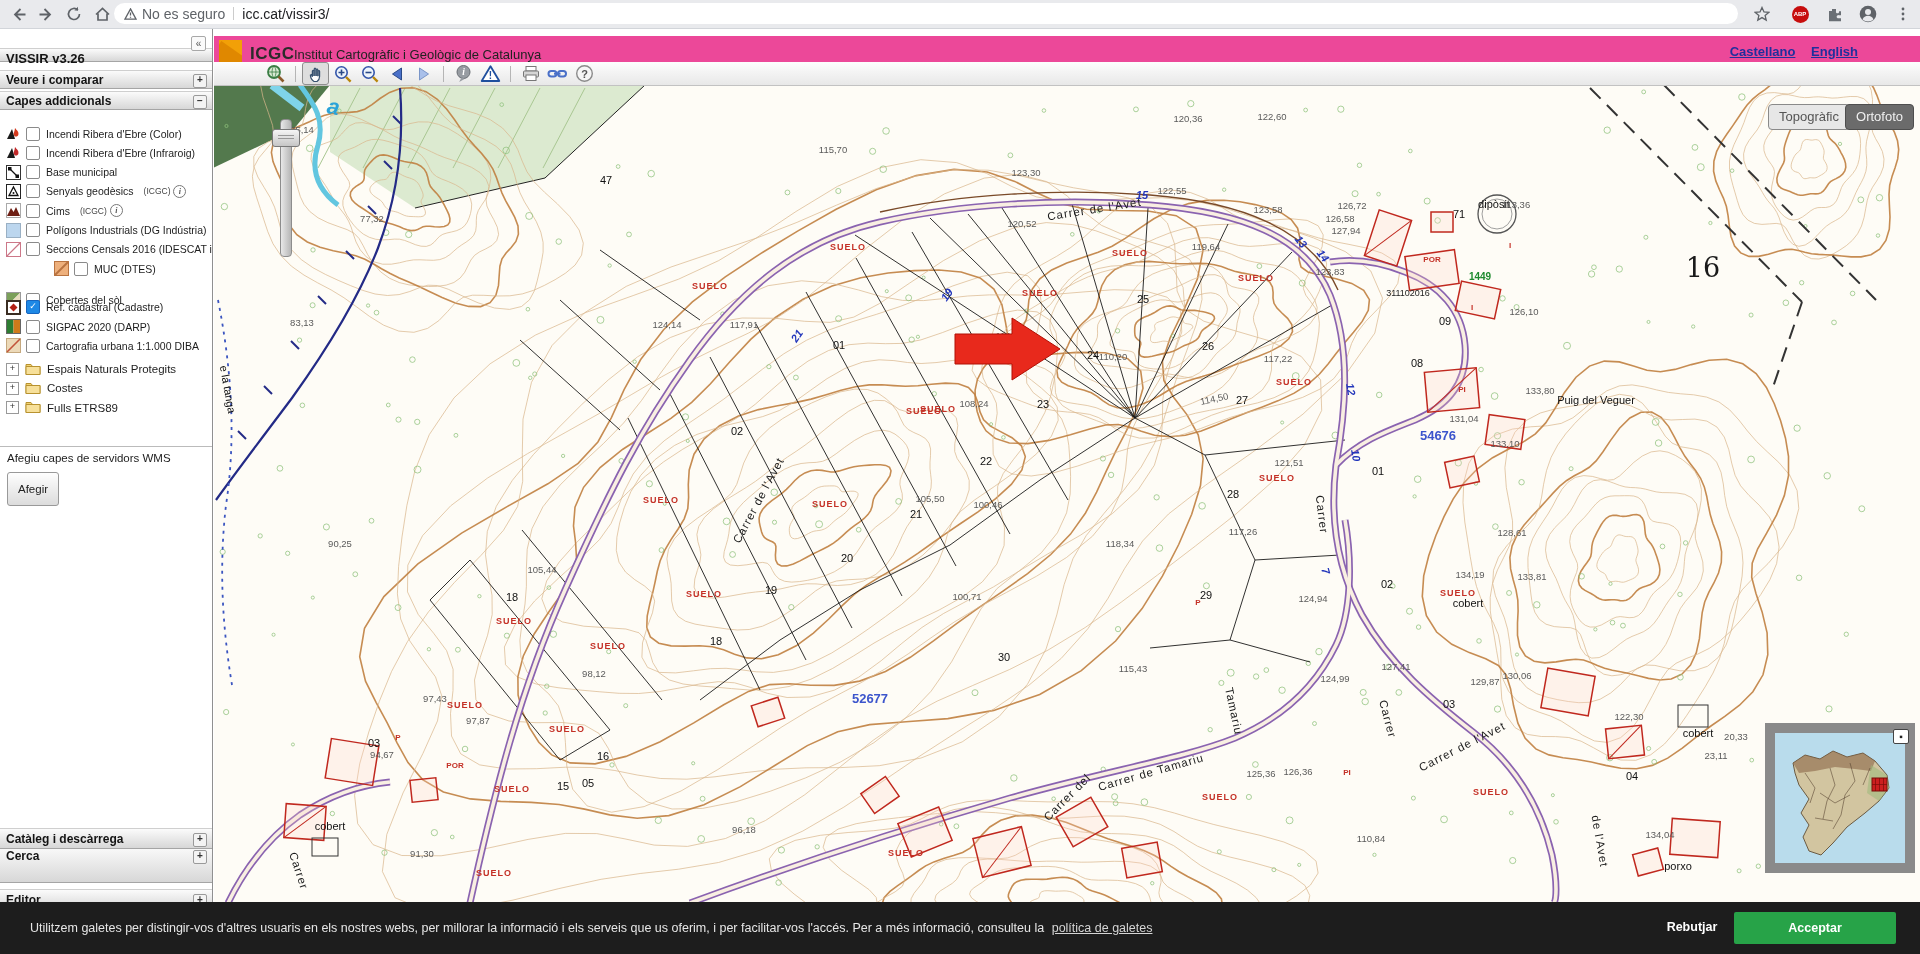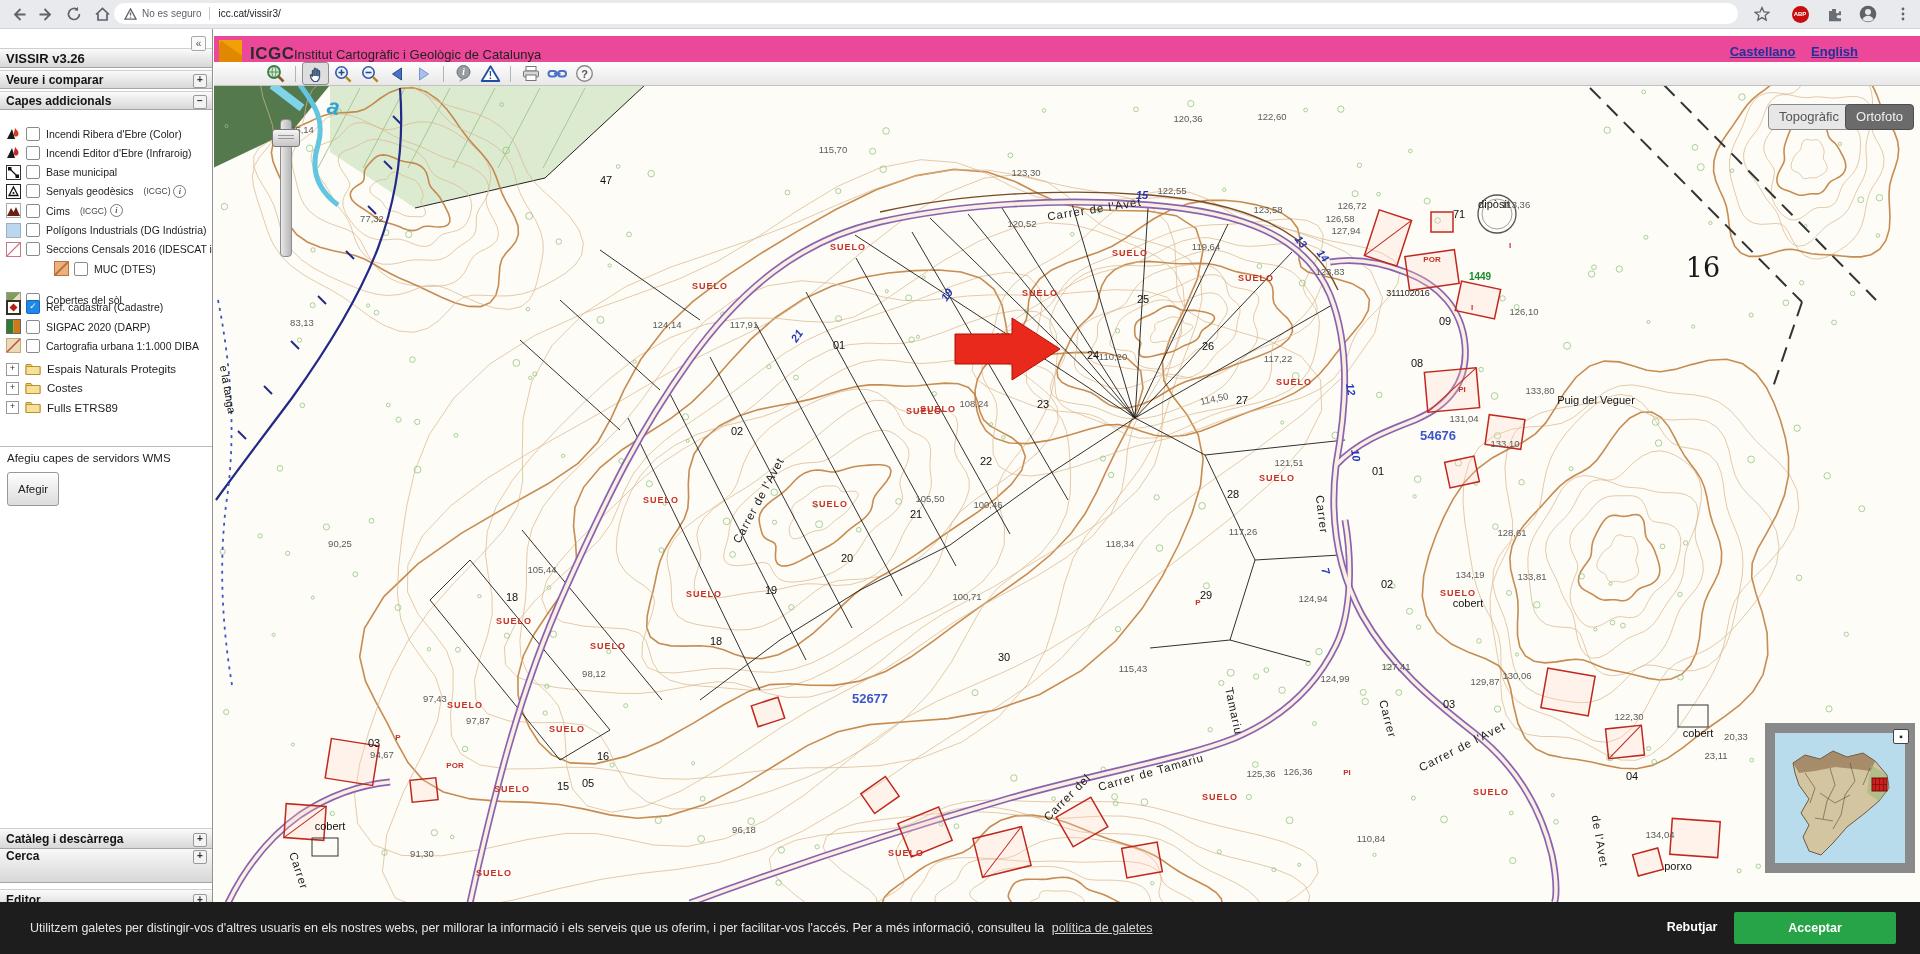--- a/index.html
+++ b/index.html
@@ -3,21 +3,21 @@
 <meta charset="utf-8">
 <style>
   html,body{margin:0;padding:0;}
   body{width:1920px;height:954px;overflow:hidden;position:relative;background:#fff;
        font-family:"Liberation Sans",sans-serif;-webkit-font-smoothing:antialiased;}
   
   #bbar{position:absolute;left:0;top:0;width:1920px;height:28px;background:#e9eaed;
         border-bottom:1px solid #d2d5da;display:flex;align-items:center;z-index:40;}
   .bic{width:20px;height:20px;display:flex;align-items:center;justify-content:center;margin-left:8px;color:#5f6368;}
   #omnibox{position:absolute;left:114px;top:3px;width:1624px;height:21px;background:#fff;border-radius:11px;
-           display:flex;align-items:center;font-size:10px;padding-left:10px;box-sizing:border-box;}
+           display:flex;align-items:center;font-size:14px;padding-left:10px;box-sizing:border-box;}
   #omnibox .sec{color:#5f6368;margin-left:5px;}
   #omnibox .div{width:1px;height:13px;background:#ccc;margin:0 8px;}
   #omnibox .url{color:#202124;}
   .bric{position:absolute;top:4px;width:20px;height:20px;display:flex;align-items:center;justify-content:center;}
   #abp{border-radius:50%;background:#c70d0d;color:#fff;font-size:6px;font-weight:bold;width:17px;height:17px;}
   
   #sidebar{position:absolute;left:0;top:28px;width:213px;bottom:0;background:#fff;border-right:1px solid #909090;box-sizing:border-box;z-index:10;}
   #collapseBtn{position:absolute;left:191px;top:8px;width:15px;height:15px;border:1px solid #a8a8a8;background:#fafafa;
         border-radius:2px;font-size:10px;line-height:13px;text-align:center;color:#555;padding:0;z-index:12;}
   .acc{position:absolute;left:0;width:212px;height:19px;background:linear-gradient(#fbfbfb,#d7d7d7);
@@ -135,21 +135,21 @@
       <svg width="14" height="16" viewBox="0 0 14 16">
         <circle cx="7" cy="3" r="1.4" fill="#5f6368"></circle>
         <circle cx="7" cy="8" r="1.4" fill="#5f6368"></circle>
         <circle cx="7" cy="13" r="1.4" fill="#5f6368"></circle>
       </svg>
     </span>
 </div>
 
 <div id="sidebar">
   <button id="collapseBtn">«</button>
-  <div class="acc" style="top:20px;height:20px;line-height:20px;font-size:13px">VISSIR v3.26</div>
+  <div class="acc" style="top:20px;height:14px;line-height:20px;font-size:13px">VISSIR v3.26</div>
   <div class="acc" style="top:42px">
     <span>Veure i comparar</span>
     <span class="pm">+</span>
   </div>
   <div class="acc" style="top:63px">
     <span>Capes addicionals</span>
     <span class="pm">−</span>
   </div>
   <div id="layerlist">
       <div class="lrow" style="top: 96px;">
@@ -159,21 +159,21 @@
           </svg></span>
         <span class="cb"></span>
         <span class="lab">Incendi Ribera d'Ebre (Color)</span>
       </div>
       <div class="lrow" style="top: 115.3px;">
         <span class="ic"><svg width="15" height="15">
             <path d="M1 13L6 3l3 10z" fill="#1a1a1a"></path>
             <path d="M9 2c1.8 2.5 4 3.5 3.4 6.5-.5 2.6-4 2.8-4.6.3-.4-1.8.8-3 1.2-6.8z" fill="#c22a2a"></path>
           </svg></span>
         <span class="cb"></span>
-        <span class="lab">Incendi Editor d'Ebre (Infraroig)</span>
+        <span class="lab">Incendi Ribera d'Ebre (Infraroig)</span>
       </div>
       <div class="lrow" style="top: 134.6px;">
         <span class="ic"><svg width="15" height="15">
             <rect x=".5" y=".5" width="14" height="14" fill="#fff" stroke="#333"></rect>
             <rect x="2" y="2" width="3.5" height="3.5" fill="#111"></rect>
             <rect x="9.5" y="9.5" width="3.5" height="3.5" fill="#111"></rect>
             <line x1="4" y1="4" x2="11" y2="11" stroke="#111" stroke-width="1.3"></line>
           </svg></span>
         <span class="cb"></span>
         <span class="lab">Base municipal</span>

